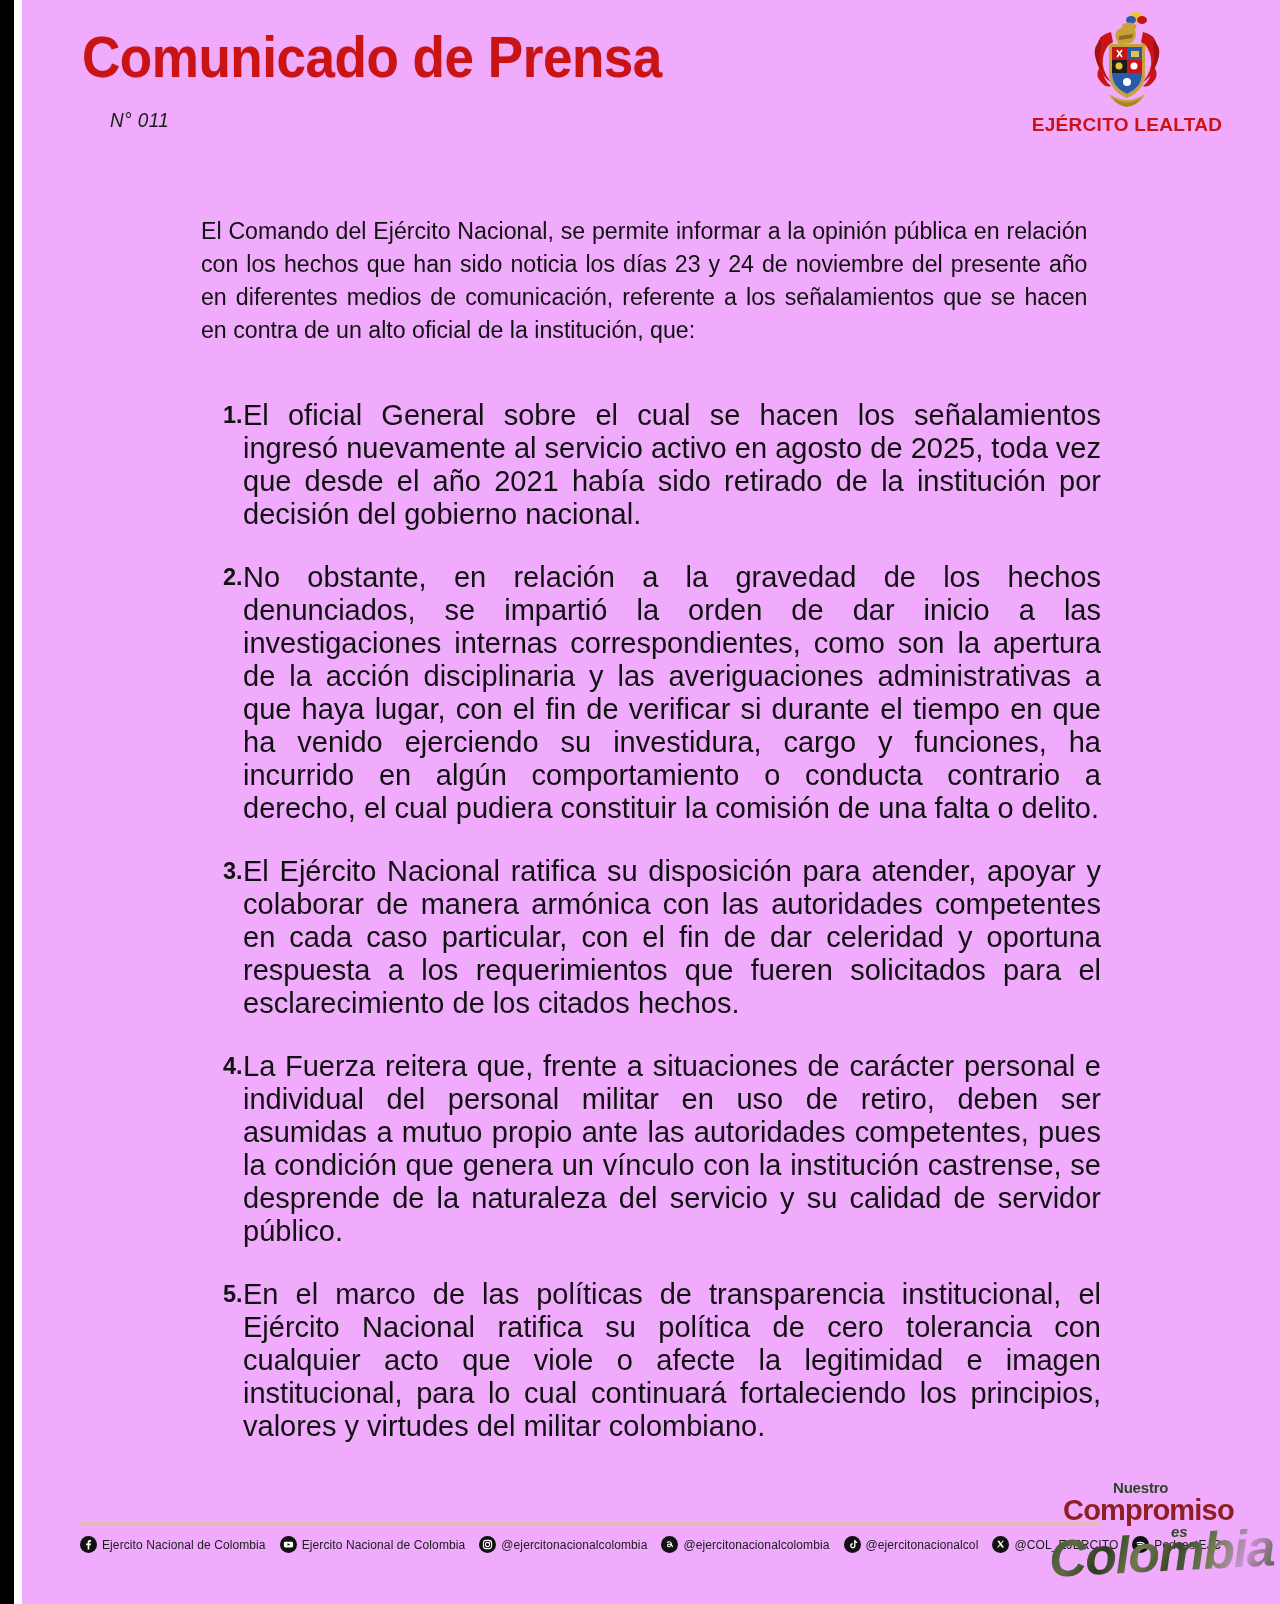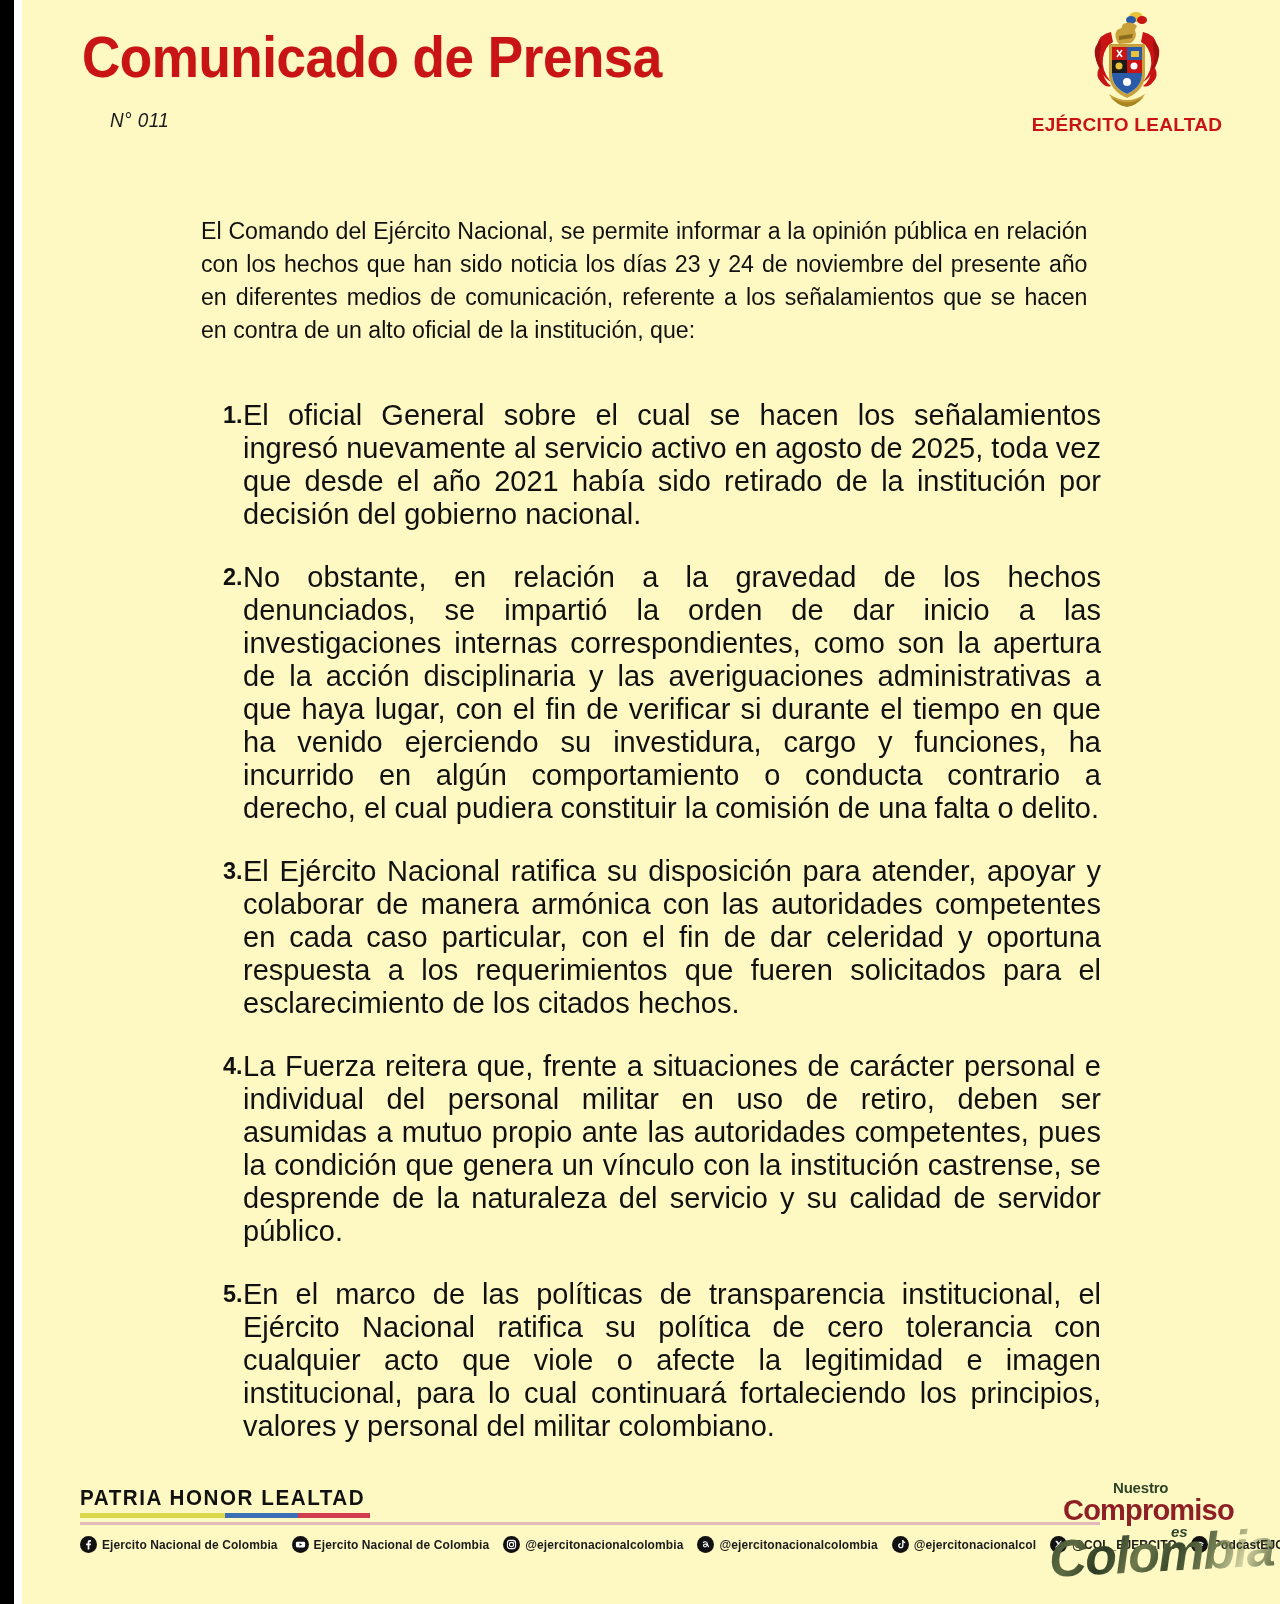--- a/index.html
+++ b/index.html
@@ -9,21 +9,21 @@
     font-family:"Liberation Sans", sans-serif;
     position:relative;
     overflow:hidden;
   }
   .left-edge-bar{
     position:absolute; left:0; top:0; width:14px; height:1604px;
     background:#000000;
   }
   .page{
     position:absolute; left:22px; top:0; width:1258px; height:1604px;
-    background:#fef9c3;
+    background:#f0abfc;
   }
 
   
   .header{
     position:absolute; left:0; top:0; width:1258px; height:160px;
   }
   .title{
     position:absolute; left:60px; top:24px;
     color:#c81414;
     font-weight:bold;
@@ -142,21 +142,21 @@
     display:flex; align-items:center; gap:5px;
   }
   .social .ic{
     width:17px; height:17px; flex:0 0 17px;
     display:block;
   }
   .social .hd{
     font-size:12px;
     color:#1b1b1b;
     letter-spacing:0.1px;
-    font-weight:700;
+    font-weight:400;
   }
 
   
   .compromiso{
     position:absolute; right:30px; bottom:8px;
     width:215px; height:125px;
   }
   .c-nuestro{
     position:absolute; left:78px; top:8px;
     font-size:15px; font-weight:bold; color:#2e4426;
@@ -255,35 +255,27 @@
       <div class="list-item">
         <div class="list-num">3.</div>
         <div class="list-text">El Ejército Nacional ratifica su disposición para atender, apoyar y colaborar de manera armónica con las autoridades competentes en cada caso particular, con el fin de dar celeridad y oportuna respuesta a los requerimientos que fueren solicitados para el esclarecimiento de los citados hechos.</div>
       </div>
       <div class="list-item">
         <div class="list-num">4.</div>
         <div class="list-text">La Fuerza reitera que, frente a situaciones de carácter personal e individual del personal militar en uso de retiro, deben ser asumidas a mutuo propio ante las autoridades competentes, pues la condición que genera un vínculo con la institución castrense, se desprende de la naturaleza del servicio y su calidad de servidor público.</div>
       </div>
       <div class="list-item">
         <div class="list-num">5.</div>
-        <div class="list-text">En el marco de las políticas de transparencia institucional, el Ejército Nacional ratifica su política de cero tolerancia con cualquier acto que viole o afecte la legitimidad e imagen institucional, para lo cual continuará fortaleciendo los principios, valores y personal del militar colombiano.</div>
+        <div class="list-text">En el marco de las políticas de transparencia institucional, el Ejército Nacional ratifica su política de cero tolerancia con cualquier acto que viole o afecte la legitimidad e imagen institucional, para lo cual continuará fortaleciendo los principios, valores y virtudes del militar colombiano.</div>
       </div>
     </div>
   </div>
 
   <div class="footer">
 
-    <div class="motto-wrap">
-      <div class="motto">PATRIA HONOR LEALTAD</div>
-      <div class="flag-underline">
-        <i class="flag-y"></i>
-          <i class="flag-b"></i>
-          <i class="flag-r"></i>
-      </div>
-    </div>
 
     <div class="footer-rule"></div>
 
     <div class="social-row">
 
       <div class="social">
         <svg class="ic" viewBox="0 0 24 24">
           <circle cx="12" cy="12" r="12" fill="#111111"></circle>
           <path d="M13.2 19v-6h2l.3-2.4h-2.3V9.1c0-.7.2-1.1 1.2-1.1h1.2V5.8c-.2 0-.9-.1-1.8-.1-1.8 0-3 1.1-3 3.1v1.8H8.6V13h2.2v6z" fill="#ffffff"></path>
         </svg>

